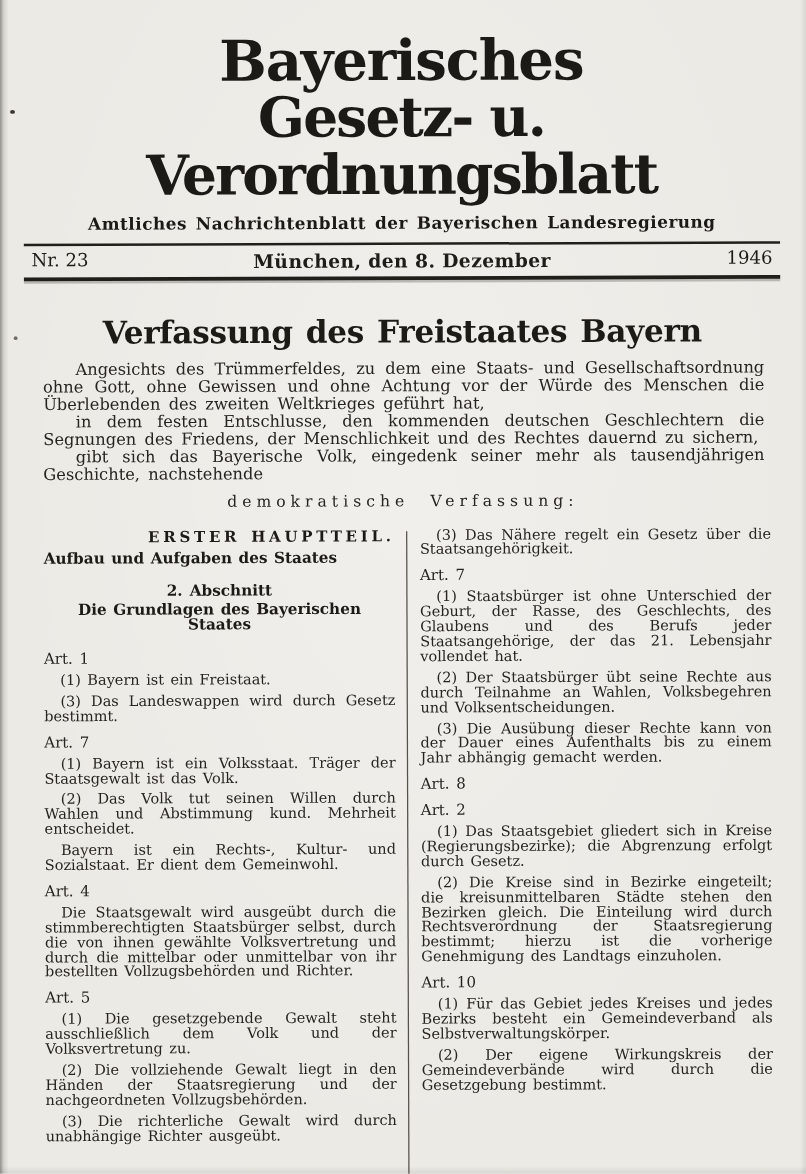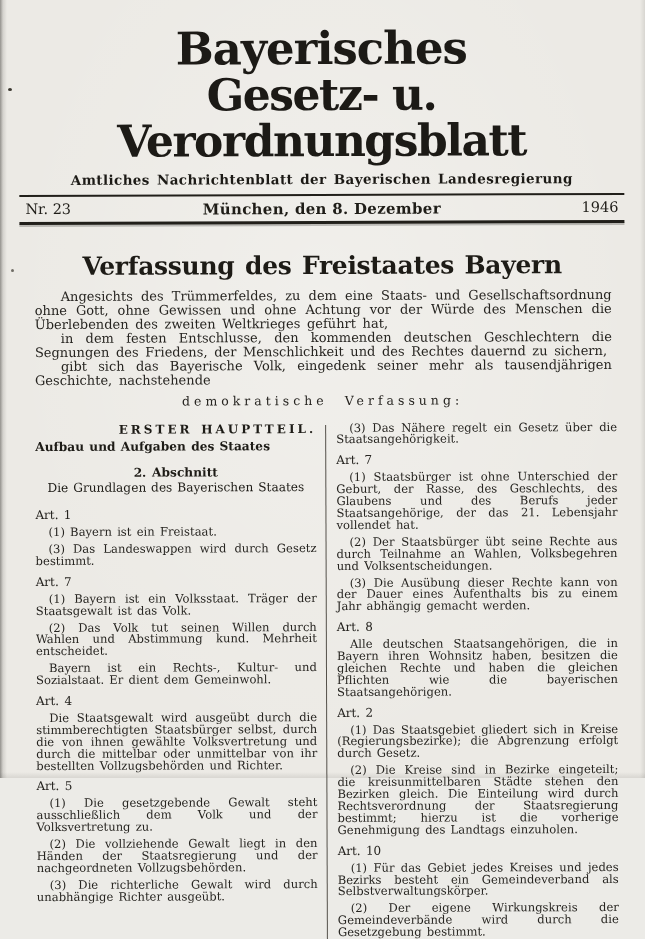--- a/index.html
+++ b/index.html
@@ -3,21 +3,21 @@
 <meta charset="utf-8">
 <style>
   html, body {
     margin: 0; padding: 0;
     width: 645px; height: 939px;
     overflow: hidden;
     background: #ecebe7;
   }
   .sheet {
     position: relative;
-    width: 645px; height: 778px;
+    width: 645px; height: 939px;
     background:
       radial-gradient(ellipse at 50% 40%, rgba(255,255,255,0.25), rgba(0,0,0,0) 70%),
       linear-gradient(90deg, rgba(40,38,34,0.45) 0px, rgba(40,38,34,0.12) 3px, rgba(0,0,0,0) 7px),
       linear-gradient(270deg, rgba(40,38,34,0.10) 0px, rgba(0,0,0,0) 5px),
       linear-gradient(0deg, rgba(40,38,34,0.10) 0px, rgba(0,0,0,0) 6px),
       #eceae5;
     color: #262420;
     font-family: "DejaVu Serif", "Liberation Serif", serif;
   }
   .sheet-inner {
@@ -91,21 +91,21 @@
   }
   .b-part {
     text-align: left; font-weight: bold; font-size: 12.2px;
     margin: 0 0 14px; color: #1d1b16; word-spacing: 1px;
   }
   .b-secno {
     text-align: center; font-weight: bold; font-size: 12.2px;
     margin: 0 0 3px; color: #1d1b16;
   }
   .b-sectitle {
-    text-align: center; font-weight: normal; font-size: 12.2px;
+    text-align: center; font-weight: bold; font-size: 12.2px;
     margin: 0 0 15px; color: #1d1b16; word-spacing: 1px;
   }
   .b-art { text-align: left; font-size: 12px; margin: 9px 0 5px; }
   .b-para { text-align: justify; text-indent: 13px; margin: 0 0 5px; }
 </style>
 </head>
 <body>
 
 <div class="sheet">
   <span class="speck s1"></span>
@@ -159,21 +159,20 @@
           <div class="b-para">(3) Die richterliche Gewalt wird durch unabhängige Richter ausgeübt.</div>
         </div>
       <div class="col-divider"></div>
       <div class="col">
           <div class="b-para">(3) Das Nähere regelt ein Gesetz über die Staatsangehörigkeit.</div>
           <div class="b-art">Art. 7</div>
           <div class="b-para">(1) Staatsbürger ist ohne Unterschied der Geburt, der Rasse, des Geschlechts, des Glaubens und des Berufs jeder Staatsangehörige, der das 21. Lebensjahr vollendet hat.</div>
           <div class="b-para">(2) Der Staatsbürger übt seine Rechte aus durch Teilnahme an Wahlen, Volksbegehren und Volksentscheidungen.</div>
           <div class="b-para">(3) Die Ausübung dieser Rechte kann von der Dauer eines Aufenthalts bis zu einem Jahr abhängig gemacht werden.</div>
           <div class="b-art">Art. 8</div>
-          <div class="b-para">Alle deutschen Staatsangehörigen, die in Bayern ihren Wohnsitz haben, besitzen die gleichen Rechte und haben die gleichen Pflichten wie die bayerischen Staatsangehörigen.</div>
           <div class="b-art">Art. 2</div>
           <div class="b-para">(1) Das Staatsgebiet gliedert sich in Kreise (Regierungsbezirke); die Abgrenzung erfolgt durch Gesetz.</div>
           <div class="b-para">(2) Die Kreise sind in Bezirke eingeteilt; die kreisunmittelbaren Städte stehen den Bezirken gleich. Die Einteilung wird durch Rechtsverordnung der Staatsregierung bestimmt; hierzu ist die vorherige Genehmigung des Landtags einzuholen.</div>
           <div class="b-art">Art. 10</div>
           <div class="b-para">(1) Für das Gebiet jedes Kreises und jedes Bezirks besteht ein Gemeindeverband als Selbstverwaltungskörper.</div>
           <div class="b-para">(2) Der eigene Wirkungskreis der Gemeindeverbände wird durch die Gesetzgebung bestimmt.</div>
         </div>
     </div>
 
   </div>

